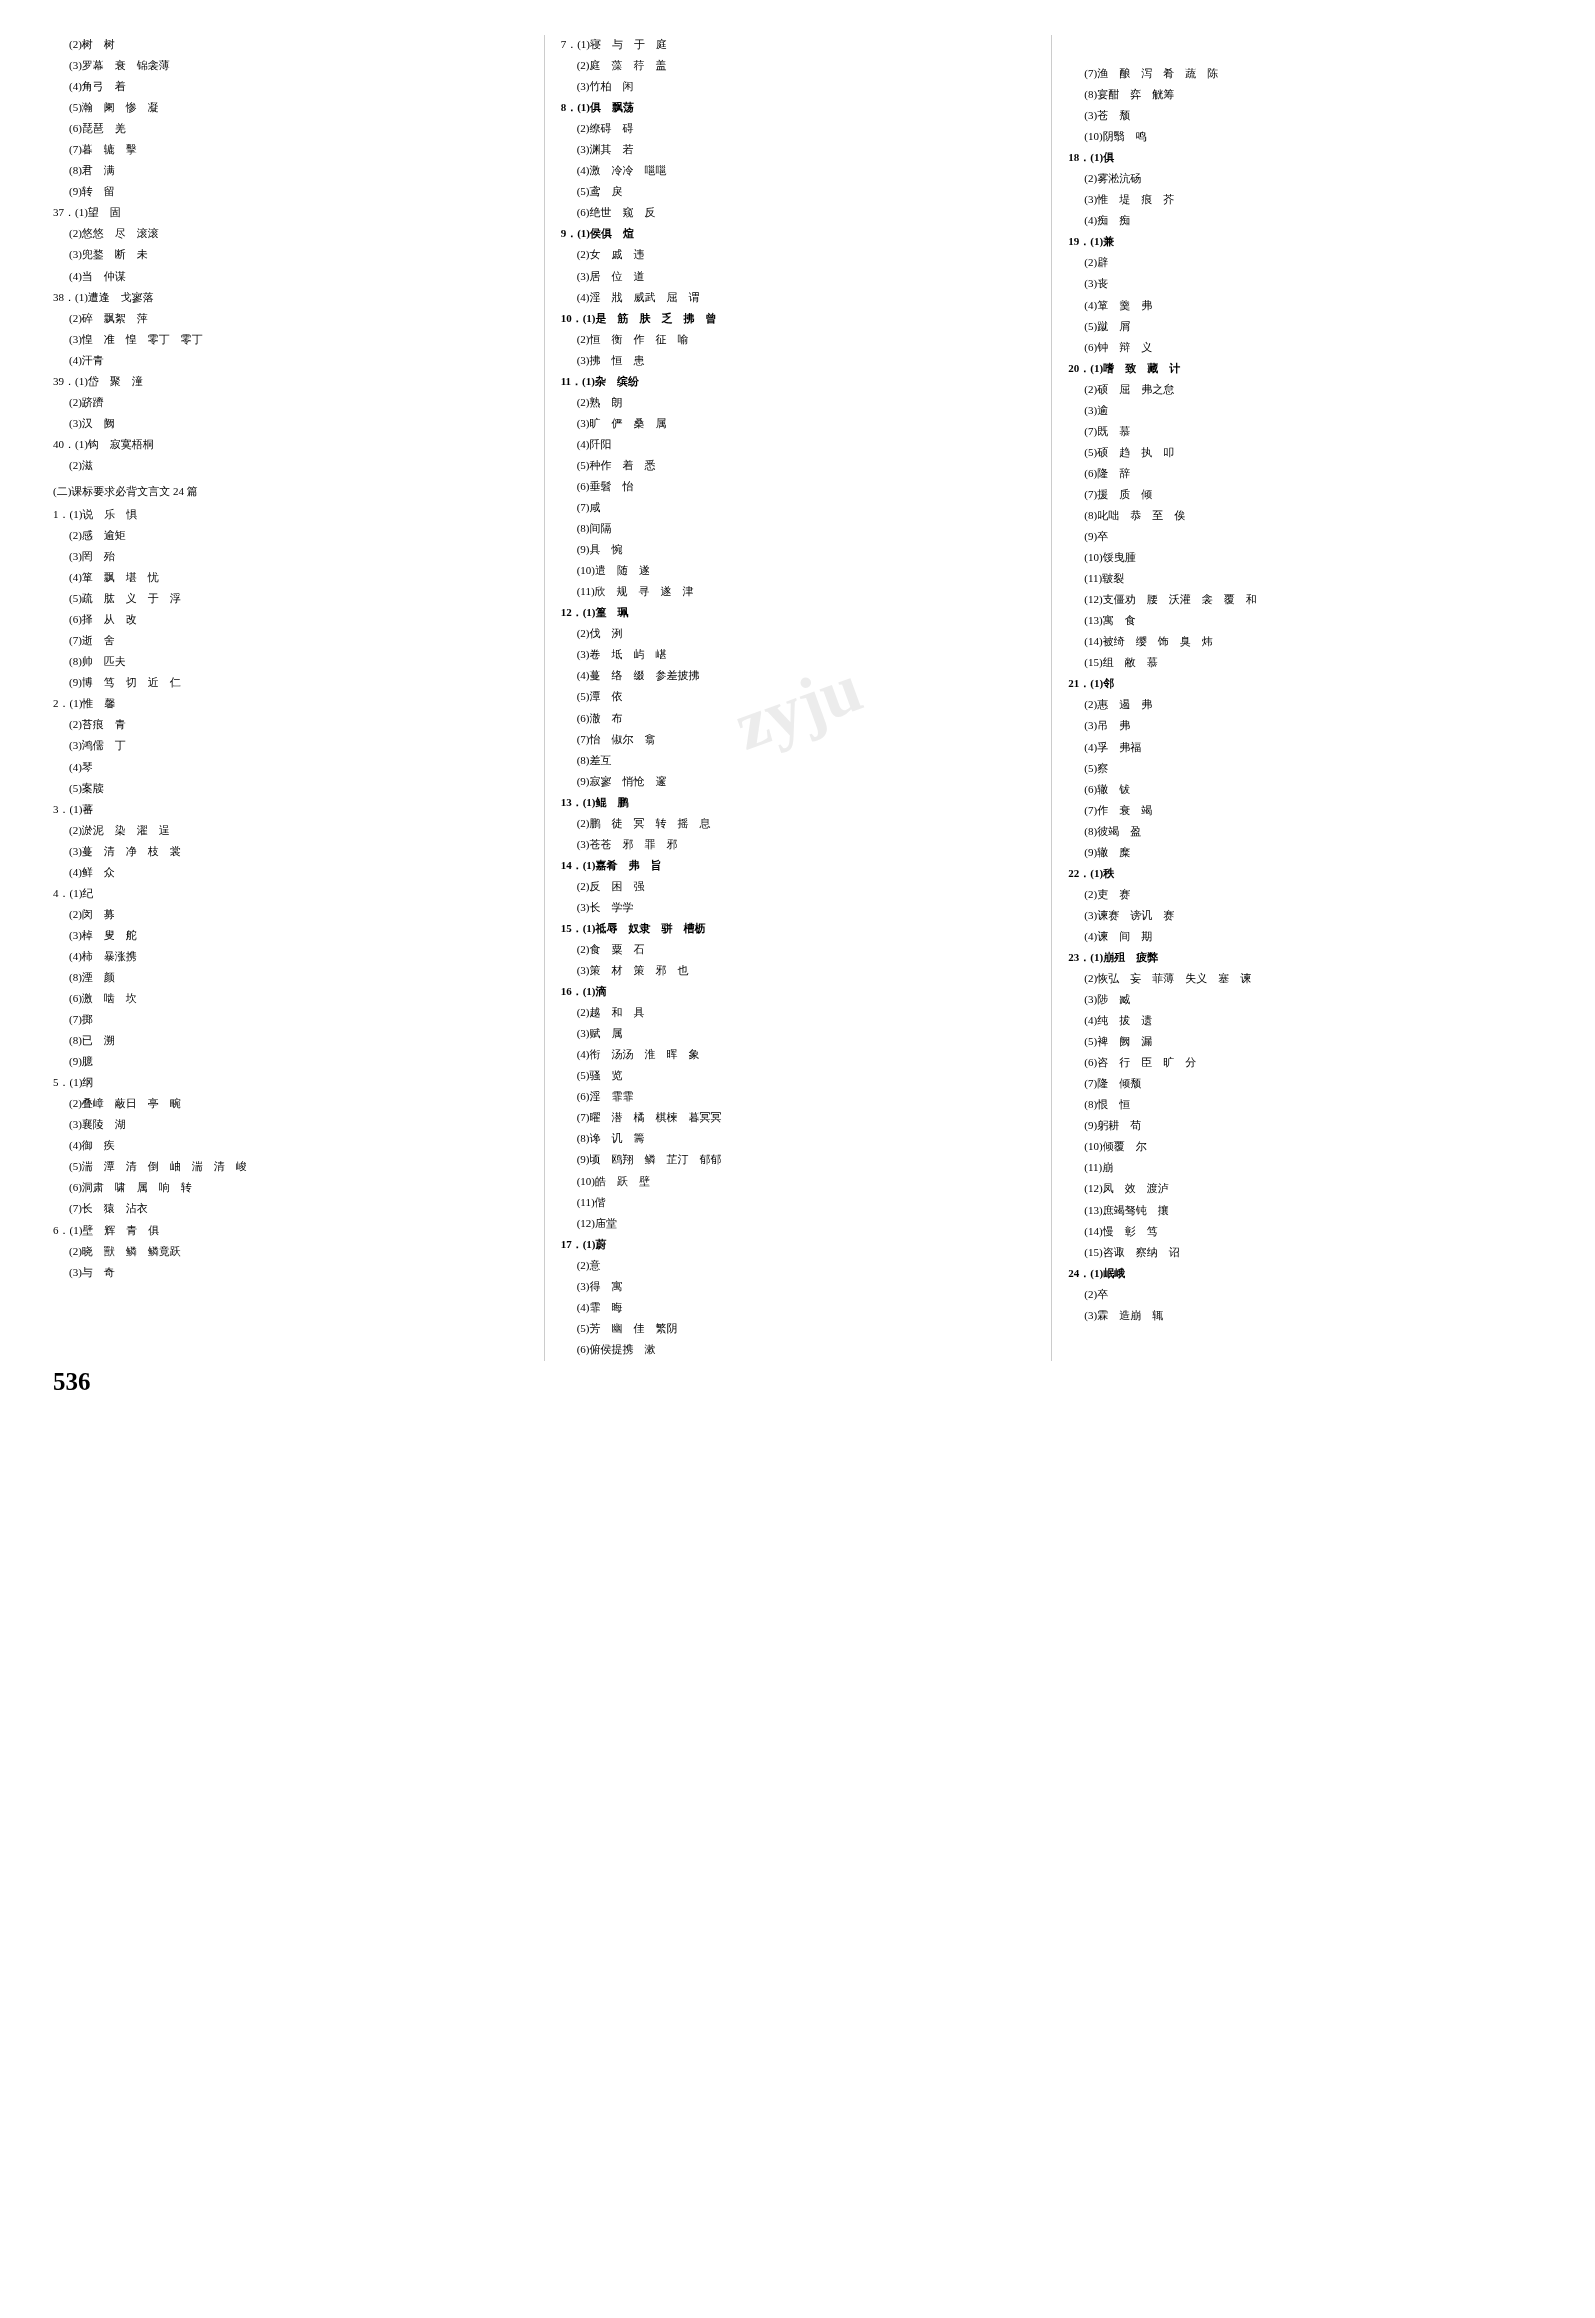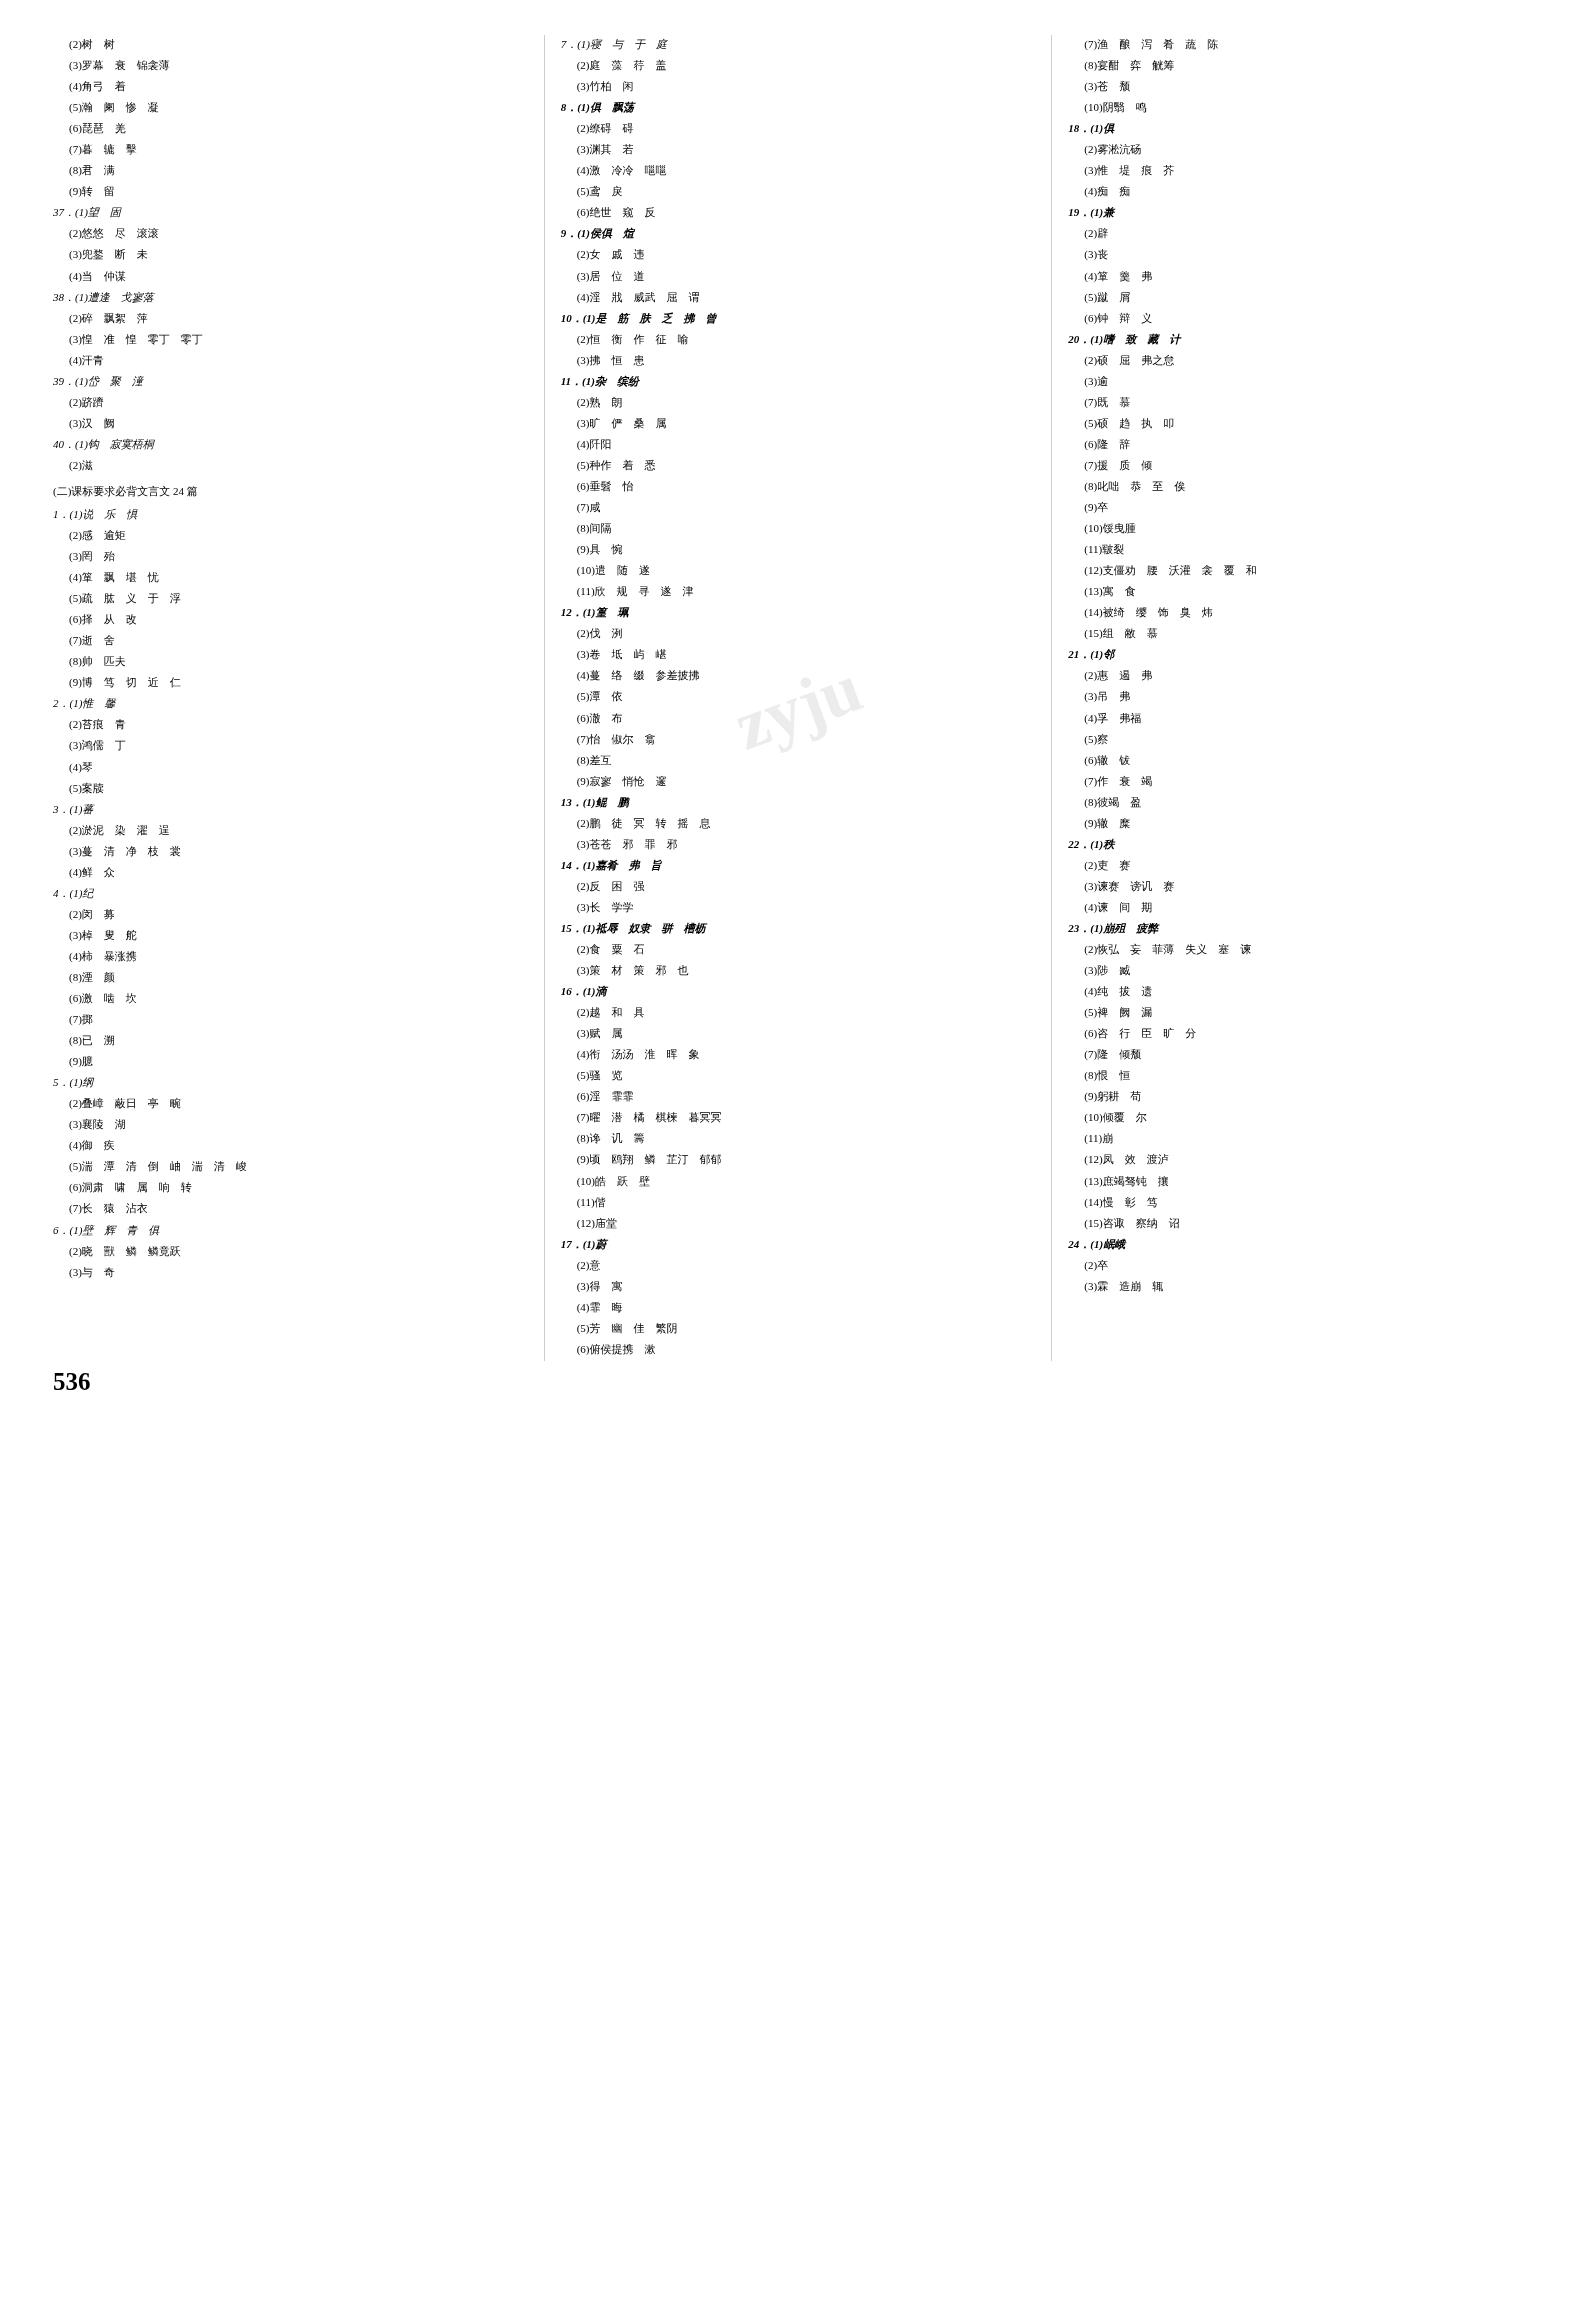--- a/index.html
+++ b/index.html
@@ -25,27 +25,27 @@
       flex: 1;
       padding: 0 16px;
       font-size: 11px;
       line-height: 1.75;
     }
     .col:first-child {
       padding-left: 0;
     }
     .col:last-child {
       padding-right: 0;
+      margin-top: 29px;
     }
     .entry {
       margin-bottom: 1.8px;
     }
     .entry-main {
       font-weight: normal;
-      font-style: italic;
     }
     .entry-main.bold {
       font-weight: bold;
     }
     .sub-entry {
       padding-left: 16px;
     }
     .section-header {
       font-weight: normal;
       margin-top: 7px;

